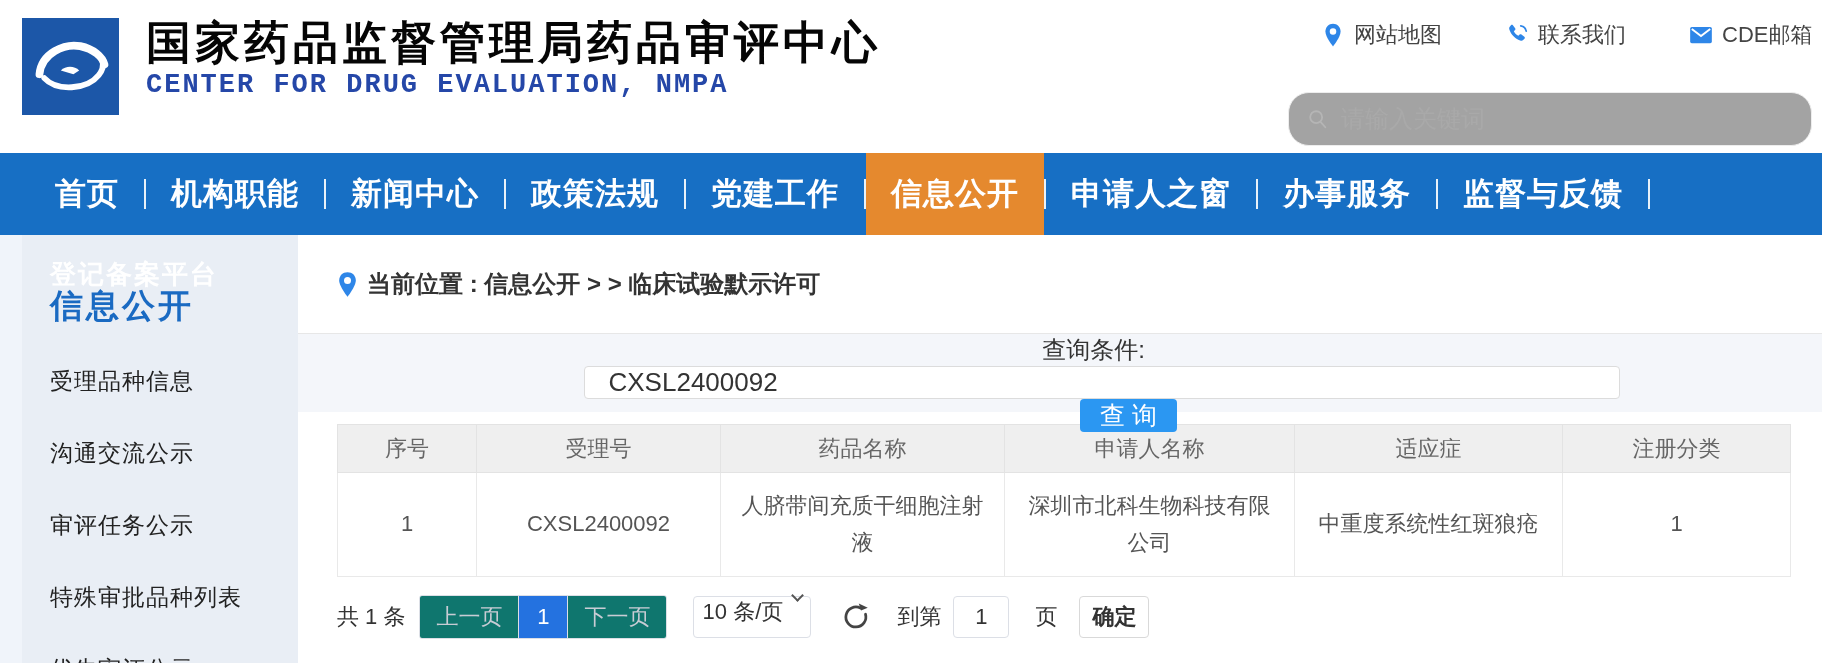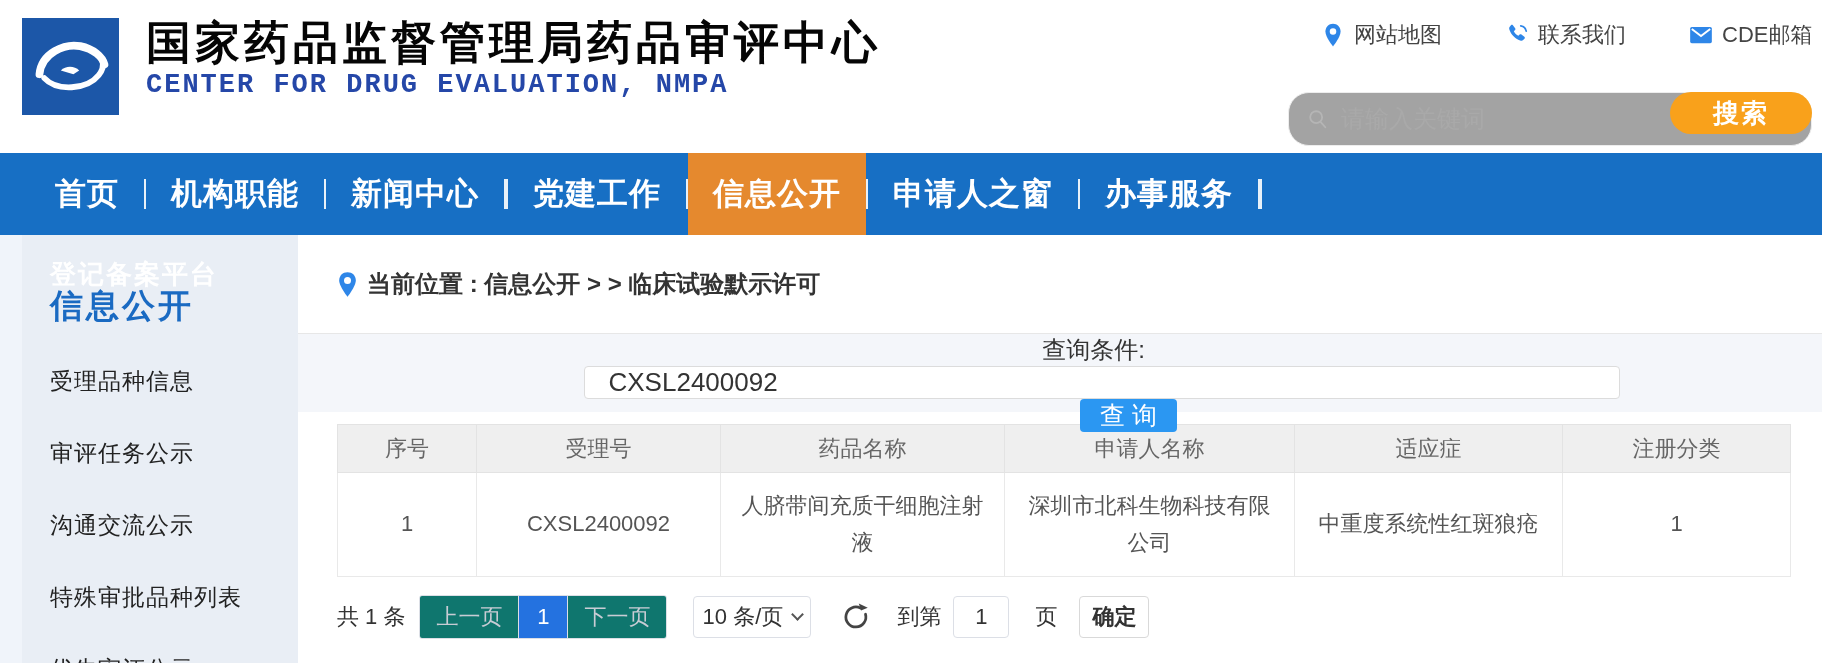--- a/index.html
+++ b/index.html
@@ -61,21 +61,21 @@
     line-height:1.65;padding:0 20px;word-break:break-all;}
 
   .pagination{display:flex;align-items:center;margin:18px 0 0 39px;}
   .pg-total{font-size:22px;color:#333;white-space:nowrap;}
   .pg-group{display:inline-flex;margin-left:14px;border:1px solid #dcdfe6;border-radius:3px;overflow:hidden;}
   .pg-btn{height:42px;border:none;background:#0f766e;font-size:22px;cursor:pointer;}
   .pg-btn.disabled{width:98px;color:#c8ccd4;}
   .pg-btn.mid{border-left:1px solid #dcdfe6;border-right:1px solid #dcdfe6;}
   .pg-btn.active{width:50px;background:var(--page-active-blue);color:#fff;}
   .pg-size{margin-left:26px;width:118px;height:42px;border:1px solid #dcdfe6;border-radius:4px;background:#fff;
-    display:flex;align-items:center;justify-content:center;gap:10px;font-size:22px;color:#333;cursor:pointer;white-space:nowrap;}
+    display:flex;justify-content:center;gap:10px;font-size:22px;color:#333;cursor:pointer;white-space:nowrap;}
   .chev{width:9px;height:9px;border-right:2px solid #555;border-bottom:2px solid #555;transform:rotate(45deg);margin-top:-6px;}
   .refresh{margin-left:30px;width:30px;height:30px;cursor:pointer;}
   .jump-label{margin-left:26px;font-size:22px;color:#333;white-space:nowrap;}
   .jump-input{margin-left:12px;width:56px;height:42px;border:1px solid #dcdfe6;border-radius:4px;text-align:center;
     font-size:22px;color:#333;outline:none;}
   .confirm-btn{margin-left:22px;width:70px;height:42px;background:#fff;border:1px solid #d9d9d9;border-radius:4px;
     font-size:22px;font-weight:700;color:#333;cursor:pointer;white-space:nowrap;}
 </style>
 </head>
 <body>
@@ -115,52 +115,53 @@
           </svg>
           <span>CDE邮箱</span>
         </span>
       </div>
     <div class="search-pill">
       <svg viewBox="0 0 24 24">
         <circle cx="10" cy="10" r="6.5" fill="none" stroke="#b5b5b5" stroke-width="2"></circle>
         <line x1="15" y1="15.5" x2="20" y2="21" stroke="#b5b5b5" stroke-width="2" stroke-linecap="round"></line>
       </svg>
       <input class="search-input" placeholder="请输入关键词" style="">
-      <button class="search-btn">搜索</button>
     </div>
   </header>
 
   <nav id="main-nav">
       <div class="nav-item">首页</div>
       <div class="nav-sep"></div>
       <div class="nav-item">机构职能</div>
       <div class="nav-sep"></div>
       <div class="nav-item">新闻中心</div>
       <div class="nav-sep"></div>
+      <div class="nav-item">政策法规</div>
       <div class="nav-sep"></div>
       <div class="nav-item">党建工作</div>
       <div class="nav-sep"></div>
       <div class="nav-item active">信息公开</div>
       <div class="nav-sep"></div>
       <div class="nav-item">申请人之窗</div>
       <div class="nav-sep"></div>
       <div class="nav-item">办事服务</div>
       <div class="nav-sep"></div>
+      <div class="nav-item">监督与反馈</div>
       <div class="nav-sep"></div>
     </nav>
 
   <div class="body-row">
 
     <aside>
       <div class="platform-title">登记备案平台</div>
       <div class="section-title">信息公开</div>
       <ul id="sidebar-items" class="side-menu">
           <li>受理品种信息</li>
+          <li>沟通交流公示</li>
           <li>审评任务公示</li>
-          <li>沟通交流公示</li>
           <li>特殊审批品种列表</li>
           <li>优先审评公示</li>
         </ul>
     </aside>
 
     <main>
 
       <div class="breadcrumb">
         <svg viewBox="0 0 24 30">
           <path d="M12 1C6.5 1 2.5 5 2.5 10.4 2.5 17 12 29 12 29s9.5-12 9.5-18.6C21.5 5 17.5 1 12 1z" fill="var(--icon-blue)"></path>

